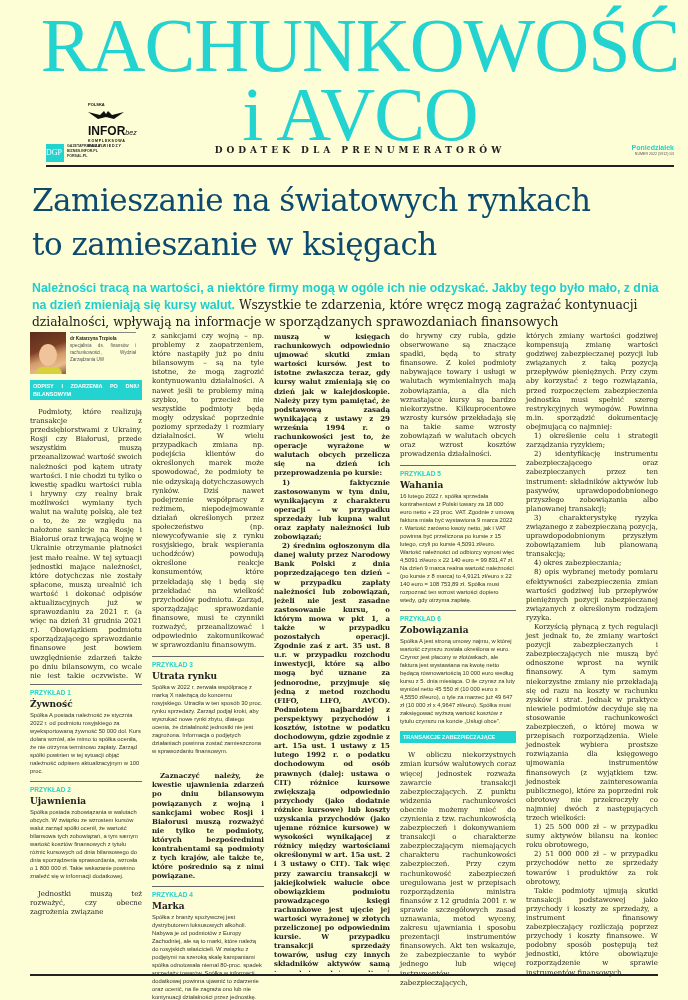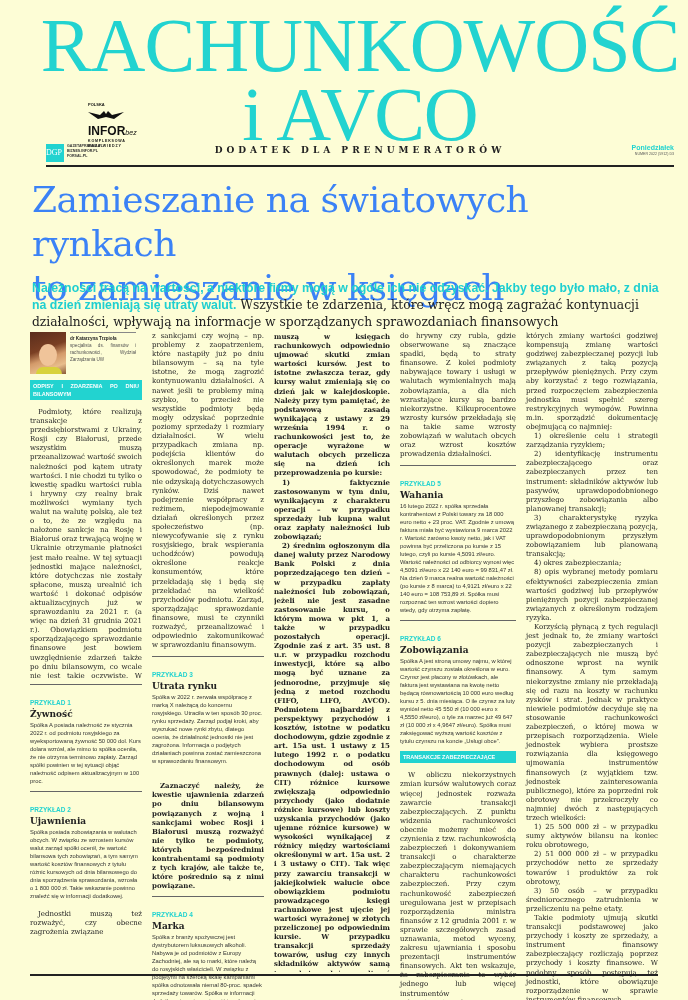--- a/index.html
+++ b/index.html
@@ -37,21 +37,21 @@
   .subtitle {
     position:absolute; left:0; width:688px; top:145px; text-align:center;
     font-family:"DejaVu Serif", serif; font-size:9px; font-weight:bold; letter-spacing:4px; color:#222;
   }
   .date-block { position:absolute; right:30px; top:144px; text-align:right; font-family:"Liberation Sans", sans-serif; }
   .date-day { font-size:7px; font-weight:bold; color:#22d3d0; }
   .date-num { font-size:3.6px; color:#555; margin-top:1px; }
   .mh-rule { position:absolute; left:30px; right:30px; top:165px; border-top:2px solid #222; }
   .headline {
     position:absolute; left:32px; top:178px; width:640px;
-    font-family:"DejaVu Serif", serif; font-size:36px; line-height:44px; color:#3b82f6; letter-spacing:-0.5px;
+    font-family:"DejaVu Serif", serif; font-size:31px; line-height:44px; color:#0c4a6e; letter-spacing:-0.5px;
   }
   .lead {
     position:absolute; left:32px; top:280px; width:630px;
     font-size:12.3px; line-height:17px; color:#222;
   }
   .lead .hl { font-family:"Liberation Sans", sans-serif; font-weight:bold; color:#1ecfd0; }
   .cols { position:absolute; left:30px; top:332px; width:660px; height:640px; }
   .col { position:absolute; top:0; font-size:7px; line-height:9.1px; text-align:justify; color:#222; }
   .col p { margin:0; text-indent:8px; }
   .col p.noind { text-indent:0; }
@@ -61,21 +61,21 @@
     position:relative; flex:none;
   }
   .photo .face { position:absolute; left:9px; top:12px; width:18px; height:22px; border-radius:50%; background:#f0c49a; }
   .photo .shirt { position:absolute; left:6px; bottom:0; width:26px; height:7px; background:#d8d23a; border-radius:8px 8px 0 0; }
   .author-text { margin-left:4px; padding-top:2px; border-top:1px solid #888; font-family:"Liberation Sans", sans-serif; font-size:4.6px; line-height:7px; color:#555; width:66px; }
   .author-text .nm { font-weight:bold; color:#222; }
   .cyan-bar {
     background:#22d3d0; color:#fff; font-family:"Liberation Sans", sans-serif; font-weight:bold;
     font-size:5.5px; line-height:8px; padding:2px 3px; margin:6px 0 8px 0; text-transform:uppercase;
   }
-  .box { border-top:1px solid #666; margin-top:6px; padding-top:13px; font-family:"Liberation Sans", sans-serif; }
+  .box { border-top:1px solid #666; margin-top:6px; padding-top:3px; font-family:"Liberation Sans", sans-serif; }
   .box .label { color:#22d3d0; font-weight:bold; font-size:6.5px; line-height:9px; }
   .box .title { font-family:"DejaVu Serif", serif; font-weight:bold; font-size:9px; line-height:14px; color:#222; }
   .box .body { font-size:5.8px; line-height:8px; color:#333; text-align:left; }
   .bottom-rule { position:absolute; left:30px; right:30px; top:974px; border-top:2px solid #222; }
 </style>
 </head>
 <body>
 
 <div class="masthead">
   <div class="mh-line1">RACHUNKOWOŚĆ</div>
@@ -108,21 +108,21 @@
   </div>
   <div class="mh-rule"></div>
 </div>
 
 <h1 class="headline" style="margin:0;font-weight:normal;">
   <div>Zamieszanie na światowych rynkach</div>
   <div>to zamieszanie w księgach</div>
 </h1>
 
 <div class="lead">
-  <span class="hl">Należności tracą na wartości, a niektóre firmy mogą w ogóle ich nie odzyskać. Jakby tego było mało, z dnia na dzień zmieniają się utraty walut.</span><span> Wszystkie te zdarzenia, które wręcz mogą zagrażać kontynuacji działalności, wpływają na informacje w sporządzanych sprawozdaniach finansowych</span>
+  <span class="hl">Należności tracą na wartości, a niektóre firmy mogą w ogóle ich nie odzyskać. Jakby tego było mało, z dnia na dzień zmieniają się kursy walut.</span><span> Wszystkie te zdarzenia, które wręcz mogą zagrażać kontynuacji działalności, wpływają na informacje w sporządzanych sprawozdaniach finansowych</span>
 </div>
 
 <div class="cols">
 
   <div class="col" style="left:0;width:112px;">
     <div class="author">
       <div class="photo">
           <div class="face"></div>
           <div class="shirt"></div>
         </div>
@@ -188,19 +188,18 @@
   <div class="col" style="left:496px;width:132px;">
     <p class="noind">których zmiany wartości godziwej kompensują zmianę wartości godziwej zabezpieczanej pozycji lub związanych z taką pozycją przepływów pieniężnych. Przy czym aby korzystać z tego rozwiązania, przed rozpoczęciem zabezpieczenia jednostka musi spełnić szereg restrykcyjnych wymogów. Powinna m.in. sporządzić dokumentację obejmującą co najmniej:</p>
     <p>1) określenie celu i strategii zarządzania ryzykiem;</p>
     <p>2) identyfikację instrumentu zabezpieczającego oraz zabezpieczanych przez ten instrument: składników aktywów lub pasywów, uprawdopodobnionego przyszłego zobowiązania albo planowanej transakcji;</p>
     <p>3) charakterystykę ryzyka związanego z zabezpieczaną pozycją, uprawdopodobnionym przyszłym zobowiązaniem lub planowaną transakcją;</p>
     <p>4) okres zabezpieczania;</p>
     <p>8) opis wybranej metody pomiaru efektywności zabezpieczenia zmian wartości godziwej lub przepływów pieniężnych pozycji zabezpieczanej związanych z określonym rodzajem ryzyka.</p>
     <p>Korzyścią płynącą z tych regulacji jest jednak to, że zmiany wartości pozycji zabezpieczanych i zabezpieczających nie muszą być odnoszone wprost na wynik finansowy. A tym samym niekorzystne zmiany nie przekładają się od razu na koszty w rachunku zysków i strat. Jednak w praktyce niewiele podmiotów decyduje się na stosowanie rachunkowości zabezpieczeń, o której mowa w przepisach rozporządzenia. Wiele jednostek wybiera prostsze rozwiązania dla księgowego ujmowania instrumentów finansowych (z wyjątkiem tzw. jednostek zainteresowania publicznego), które za poprzedni rok obrotowy nie przekroczyły co najmniej dwóch z następujących trzech wielkości:</p>
     <p>1) 25 500 000 zł – w przypadku sumy aktywów bilansu na koniec roku obrotowego,</p>
     <p>2) 51 000 000 zł – w przypadku przychodów netto ze sprzedaży towarów i produktów za rok obrotowy,</p>
-    <p>3) 50 osób – w przypadku średniorocznego zatrudnienia w przeliczeniu na pełne etaty.</p>
     <p>Takie podmioty ujmują skutki transakcji podstawowej jako przychody i koszty ze sprzedaży, a instrument finansowy zabezpieczający rozliczają poprzez przychody i koszty finansowe. W podobny sposób postępują też jednostki, które obowiązuje rozporządzenie w sprawie instrumentów finansowych.</p>
 
   </div>
 </div>
 
 <div class="bottom-rule"></div>
 
 </body></html>

